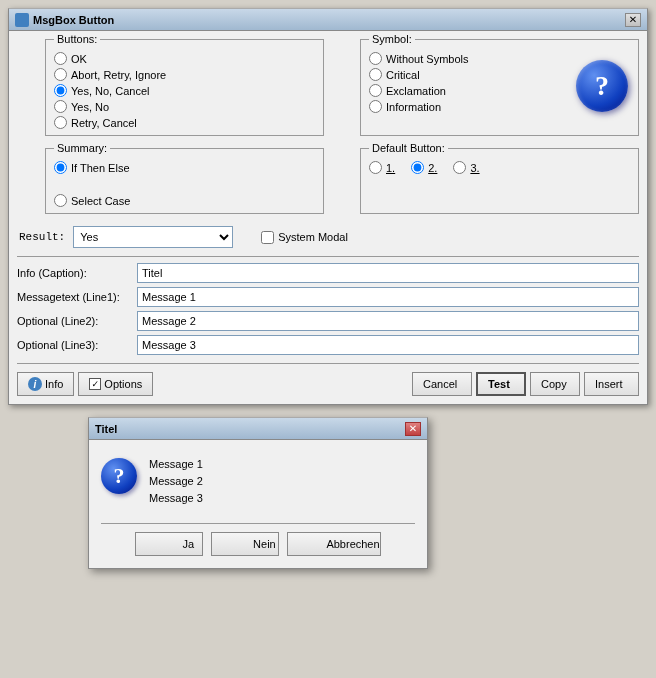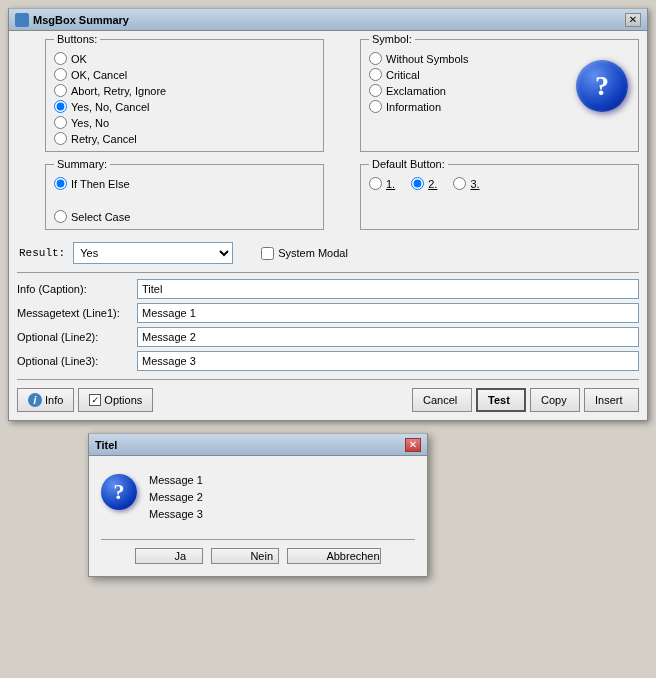--- a/index.html
+++ b/index.html
@@ -391,62 +391,58 @@
     }
 
     .preview-buttons {
       display: flex;
       justify-content: center;
       gap: 8px;
     }
 
     .preview-btn {
       min-width: 68px;
-      height: 16px;
+      height: 24px;
       border: 1px solid #888;
       background: linear-gradient(to bottom, #f5f5f5, #e0e0e0);
       font-size: 11px;
       cursor: pointer;
       display: flex;
       align-items: center;
-      justify-content: flex-start;
+      justify-content: center;
       padding-left: 38px;
     }
 
     
     input[type="checkbox"] {
       margin: 0;
     }
   </style>
 </head>
 <body>
 
 <div class="window">
   <div class="window-titlebar">
     <div class="window-title">
       <span class="title-icon"></span>
-      <span>MsgBox Summary</span>
+      <span>MsgBox Button</span>
     </div>
     <div class="window-close-btn">✕</div>
   </div>
 
   <div class="window-body">
 
     <div class="top-section">
 
       <div class="group-box buttons-group">
         <span class="group-box-label">Buttons:</span>
         <div class="radio-group">
           <label class="radio-item">
             <input type="radio" name="buttons" style="">
             <span>OK</span>
-          </label>
-          <label class="radio-item">
-            <input type="radio" name="buttons" style="">
-            <span>OK, Cancel</span>
           </label>
           <label class="radio-item">
             <input type="radio" name="buttons" style="">
             <span>Abort, Retry, Ignore</span>
           </label>
           <label class="radio-item">
             <input type="radio" name="buttons" checked="" style="">
             <span>Yes, No, Cancel</span>
           </label>
           <label class="radio-item">

